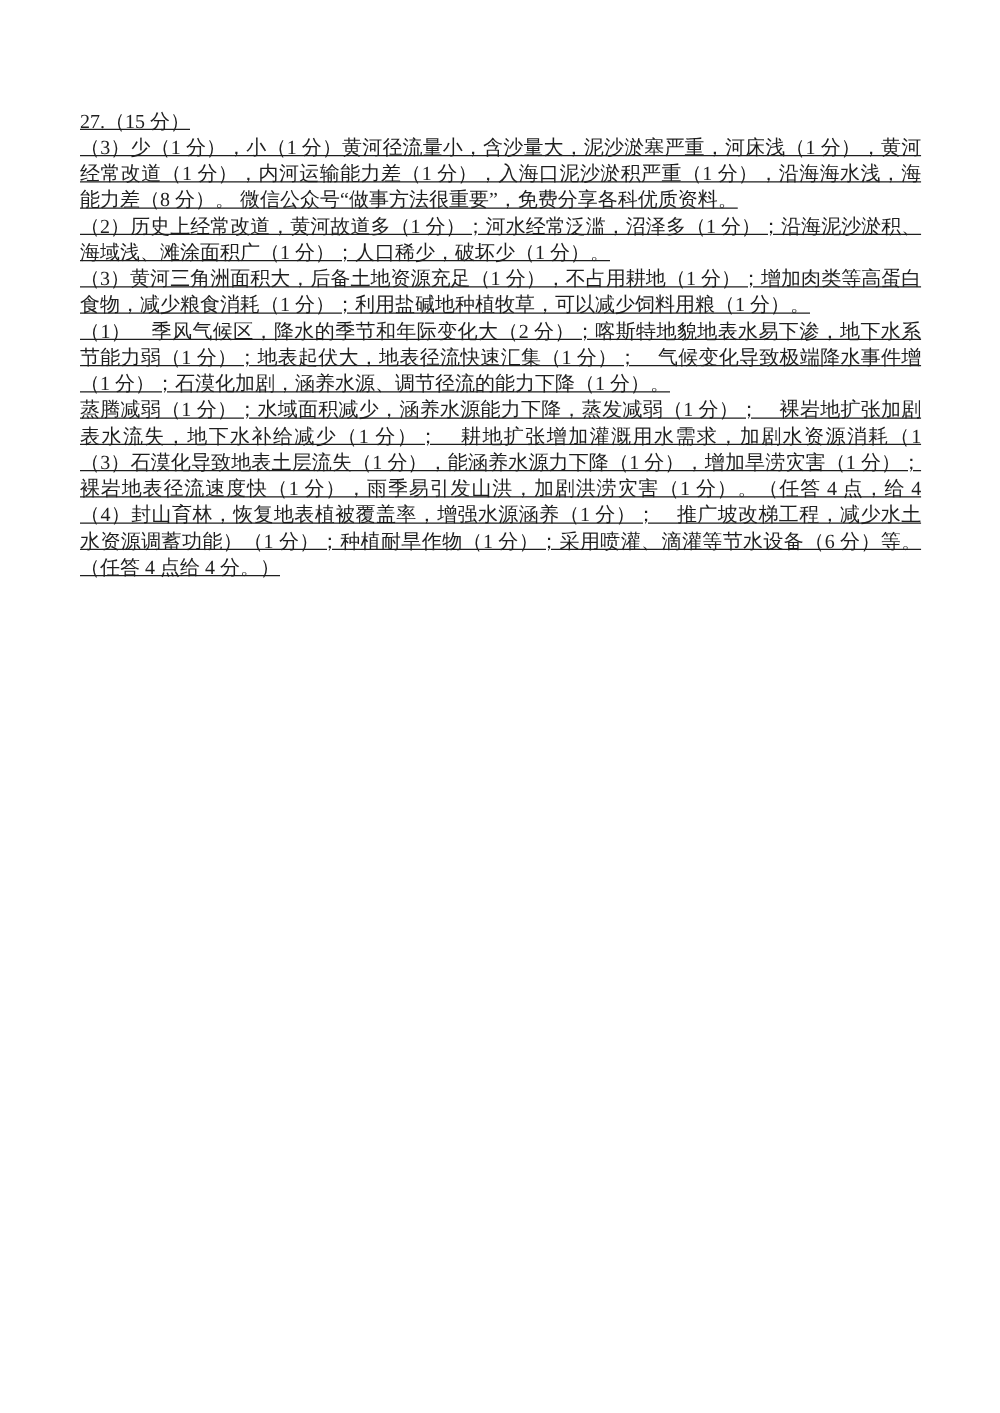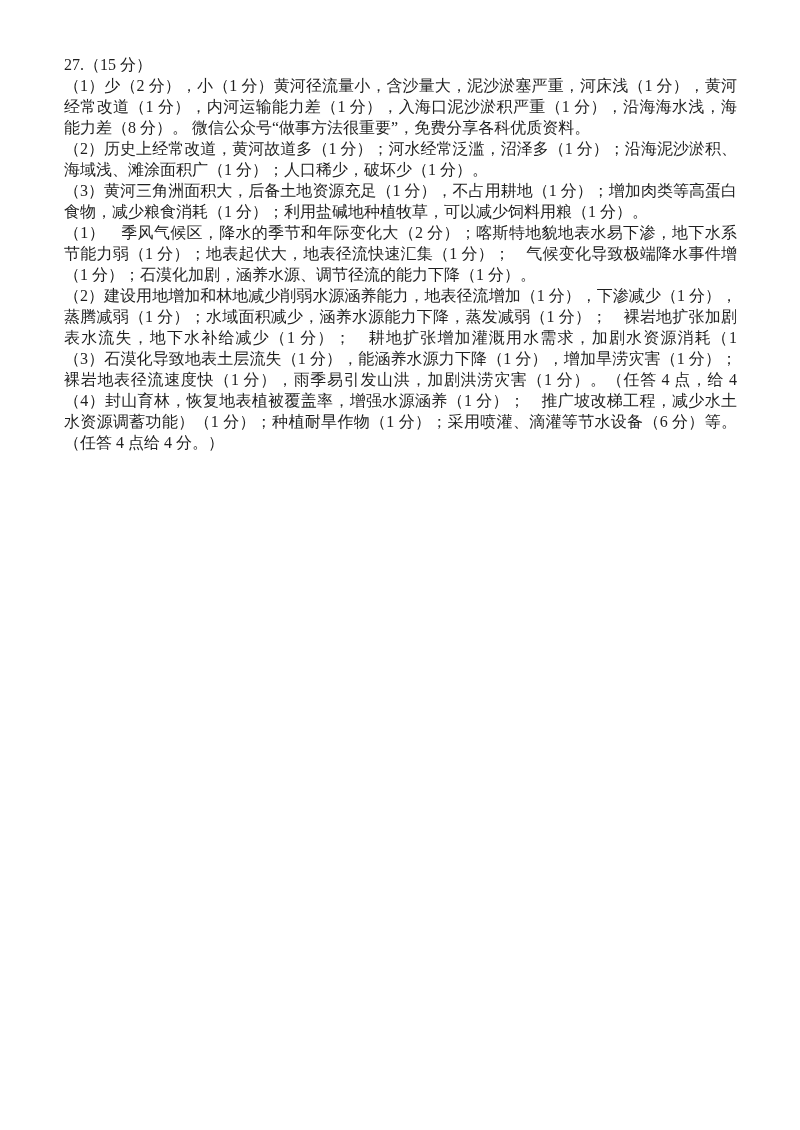--- a/index.html
+++ b/index.html
@@ -9,23 +9,24 @@
     font-family: "Liberation Serif", "DejaVu Serif", serif;
   }
   .page {
     position: relative;
     width: 800px; height: 1130px;
     background: #ffffff;
     overflow: hidden;
   }
   .doc {
     position: absolute;
-    left: 64px; top: 54px;
+    left: 64px; top: 87px;
     width: 673px;
     color: #1f1f1f;
+    text-decoration: underline;
   }
   .line {
     height: 21px;
     line-height: 21px;
     font-size: 16px;
     overflow: hidden;
     text-align: left;
     white-space: normal;
   }
   .line.j {
@@ -38,34 +39,33 @@
   }
 </style>
 </head>
 <body>
 
 <div class="page">
   <div class="doc">
 
     <section>
       <div class="line heading">27.（15 分）</div>
-      <div class="line j">（1）少（2 分），小（1 分）黄河径流量小，含沙量大，泥沙淤塞严重，河床浅（1 分），黄河</div>
+      <div class="line j">（3）少（1 分），小（1 分）黄河径流量小，含沙量大，泥沙淤塞严重，河床浅（1 分），黄河</div>
       <div class="line j">经常改道（1 分），内河运输能力差（1 分），入海口泥沙淤积严重（1 分），沿海海水浅，海运</div>
       <div class="line">能力差（8 分）。 微信公众号“做事方法很重要”，免费分享各科优质资料。</div>
       <div class="line j">（2）历史上经常改道，黄河故道多（1 分）；河水经常泛滥，沼泽多（1 分）；沿海泥沙淤积、</div>
       <div class="line">海域浅、滩涂面积广（1 分）；人口稀少，破坏少（1 分）。</div>
       <div class="line j">（3）黄河三角洲面积大，后备土地资源充足（1 分），不占用耕地（1 分）；增加肉类等高蛋白</div>
       <div class="line">食物，减少粮食消耗（1 分）；利用盐碱地种植牧草，可以减少饲料用粮（1 分）。</div>
     </section>
 
     <section>
       <div class="line j">（1）　季风气候区，降水的季节和年际变化大（2 分）；喀斯特地貌地表水易下渗，地下水系调</div>
       <div class="line j">节能力弱（1 分）；地表起伏大，地表径流快速汇集（1 分）；　气候变化导致极端降水事件增多</div>
       <div class="line">（1 分）；石漠化加剧，涵养水源、调节径流的能力下降（1 分）。</div>
-      <div class="line j">（2）建设用地增加和林地减少削弱水源涵养能力，地表径流增加（1 分），下渗减少（1 分），</div>
       <div class="line j">蒸腾减弱（1 分）；水域面积减少，涵养水源能力下降，蒸发减弱（1 分）；　裸岩地扩张加剧地</div>
       <div class="line j">表水流失，地下水补给减少（1 分）；　耕地扩张增加灌溉用水需求，加剧水资源消耗（1 分）。</div>
       <div class="line j">（3）石漠化导致地表土层流失（1 分），能涵养水源力下降（1 分），增加旱涝灾害（1 分）；</div>
       <div class="line j">裸岩地表径流速度快（1 分），雨季易引发山洪，加剧洪涝灾害（1 分）。（任答 4 点，给 4 分）</div>
       <div class="line j">（4）封山育林，恢复地表植被覆盖率，增强水源涵养（1 分）；　推广坡改梯工程，减少水土流</div>
       <div class="line j">水资源调蓄功能）（1 分）；种植耐旱作物（1 分）；采用喷灌、滴灌等节水设备（6 分）等。</div>
       <div class="line">（任答 4 点给 4 分。）</div>
     </section>
 
   </div>

